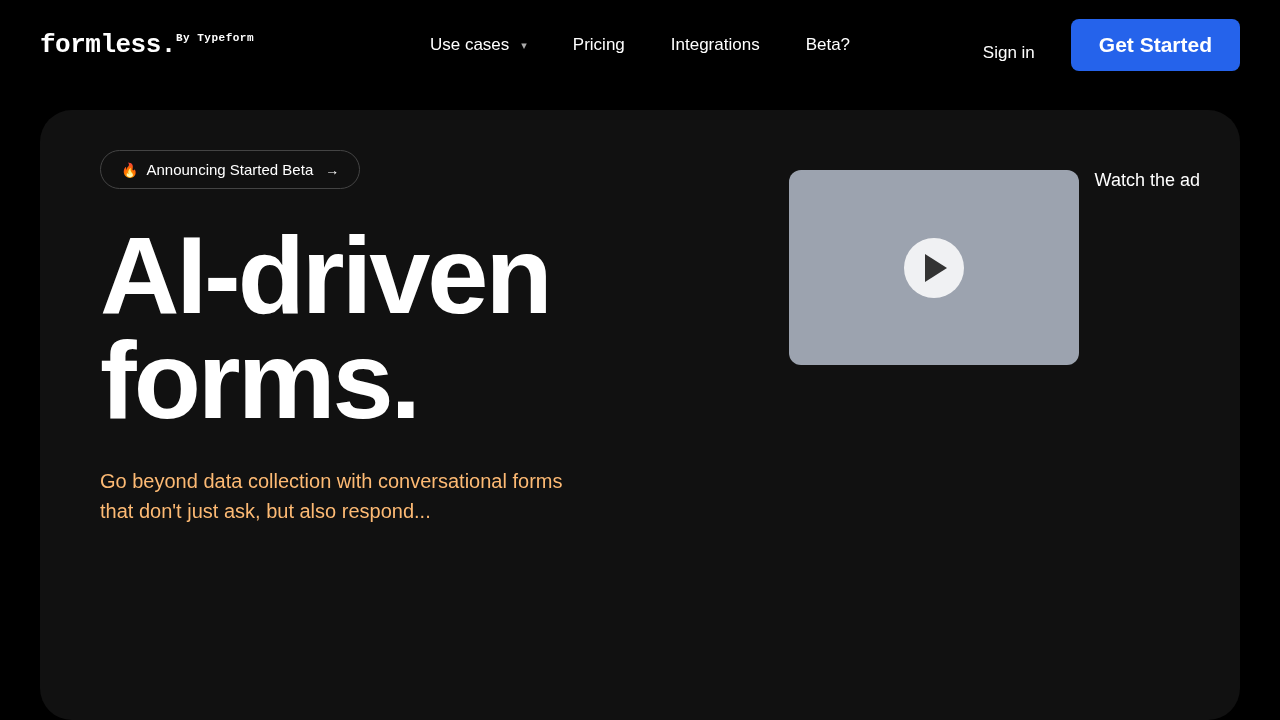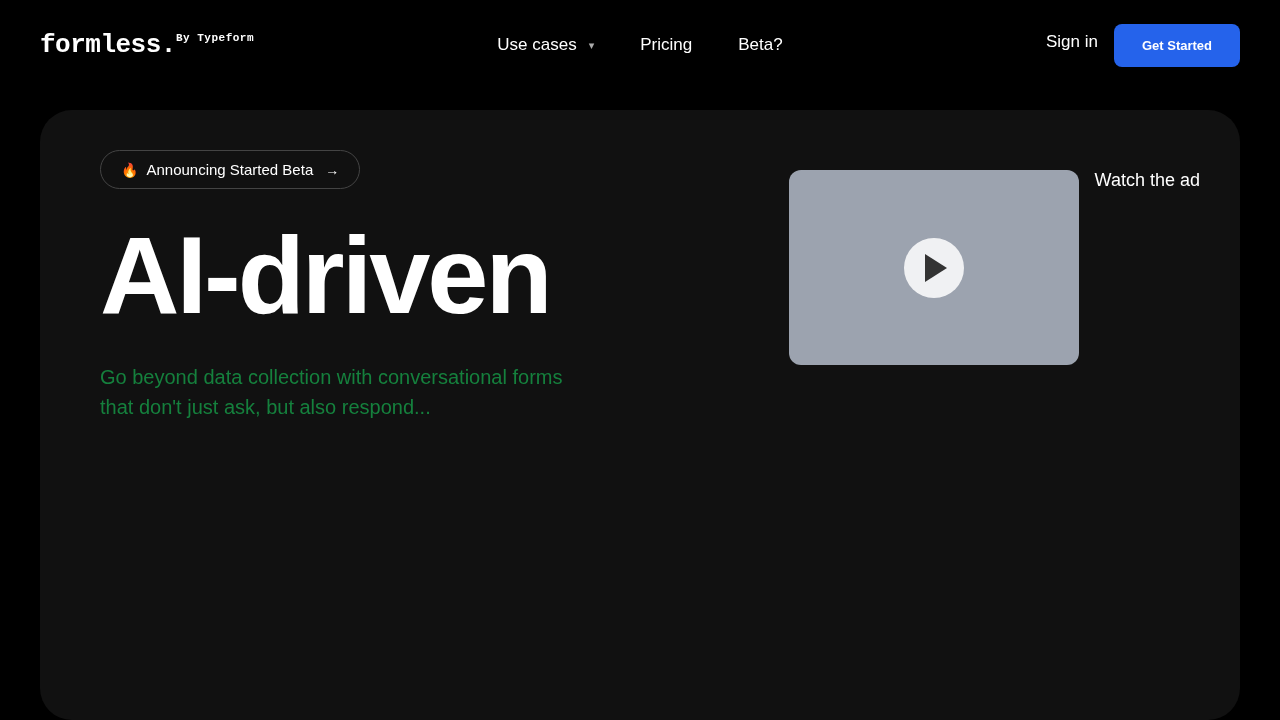--- a/index.html
+++ b/index.html
@@ -76,38 +76,39 @@
       cursor: pointer;
     }
 
     .nav-link .chevron {
       font-size: 11px;
       color: #aaa;
     }
 
     .nav-actions {
       display: flex;
-      align-items: flex-start;
+      align-items: flex-end;
+      gap: 20px;
     }
 
     .btn-signin {
       color: #fff;
       background: transparent;
       border: none;
       font-size: 17px;
       cursor: pointer;
       padding: 8px 16px;
     }
 
     .btn-get-started {
       background: #2563eb;
       color: #fff;
       border: none;
       border-radius: 8px;
-      font-size: 13px;
+      font-size: 21px;
       font-weight: 600;
       padding: 14px 28px;
       cursor: pointer;
     }
 
     
     .hero {
       position: relative;
       width: 1280px;
       height: 630px;
@@ -171,21 +172,21 @@
     .hero-title {
       color: #ffffff;
       font-size: 110px;
       font-weight: 900;
       line-height: 0.95;
       letter-spacing: -3px;
       margin-top: 10px;
     }
 
     .hero-subtitle {
-      color: #15803d;
+      color: #fdba74;
       font-size: 20px;
       font-weight: 400;
       line-height: 1.5;
       max-width: 480px;
       margin-top: 10px;
     }
 
     
     .hero-right {
       display: flex;
@@ -246,20 +247,23 @@
 
   <div class="nav-links">
     <a class="nav-link">
       <span>Use cases</span>
       <span class="chevron">▾</span>
     </a>
     <a class="nav-link">
       <span>Pricing</span>
     </a>
     <a class="nav-link">
+      <span>Integrations</span>
+    </a>
+    <a class="nav-link">
       <span>Beta?</span>
     </a>
   </div>
 
   <div class="nav-actions">
     <button class="btn-signin">Sign in</button>
     <button class="btn-get-started">Get Started</button>
   </div>
 </nav>
 
@@ -270,20 +274,21 @@
 
     <div class="hero-left">
       <div class="beta-badge">
         <span class="beta-icon">🔥</span>
         <span>Announcing Started Beta</span>
         <span class="arrow">→</span>
       </div>
 
       <h1 class="hero-title">
         <span>AI-driven</span><br>
+        <span>forms.</span>
       </h1>
 
       <p class="hero-subtitle">Go beyond data collection with conversational forms that don't just ask, but also respond...</p>
     </div>
 
     <div class="hero-right">
       <div class="video-thumb">
         <div class="play-btn">
           <div class="play-triangle"></div>
         </div>

